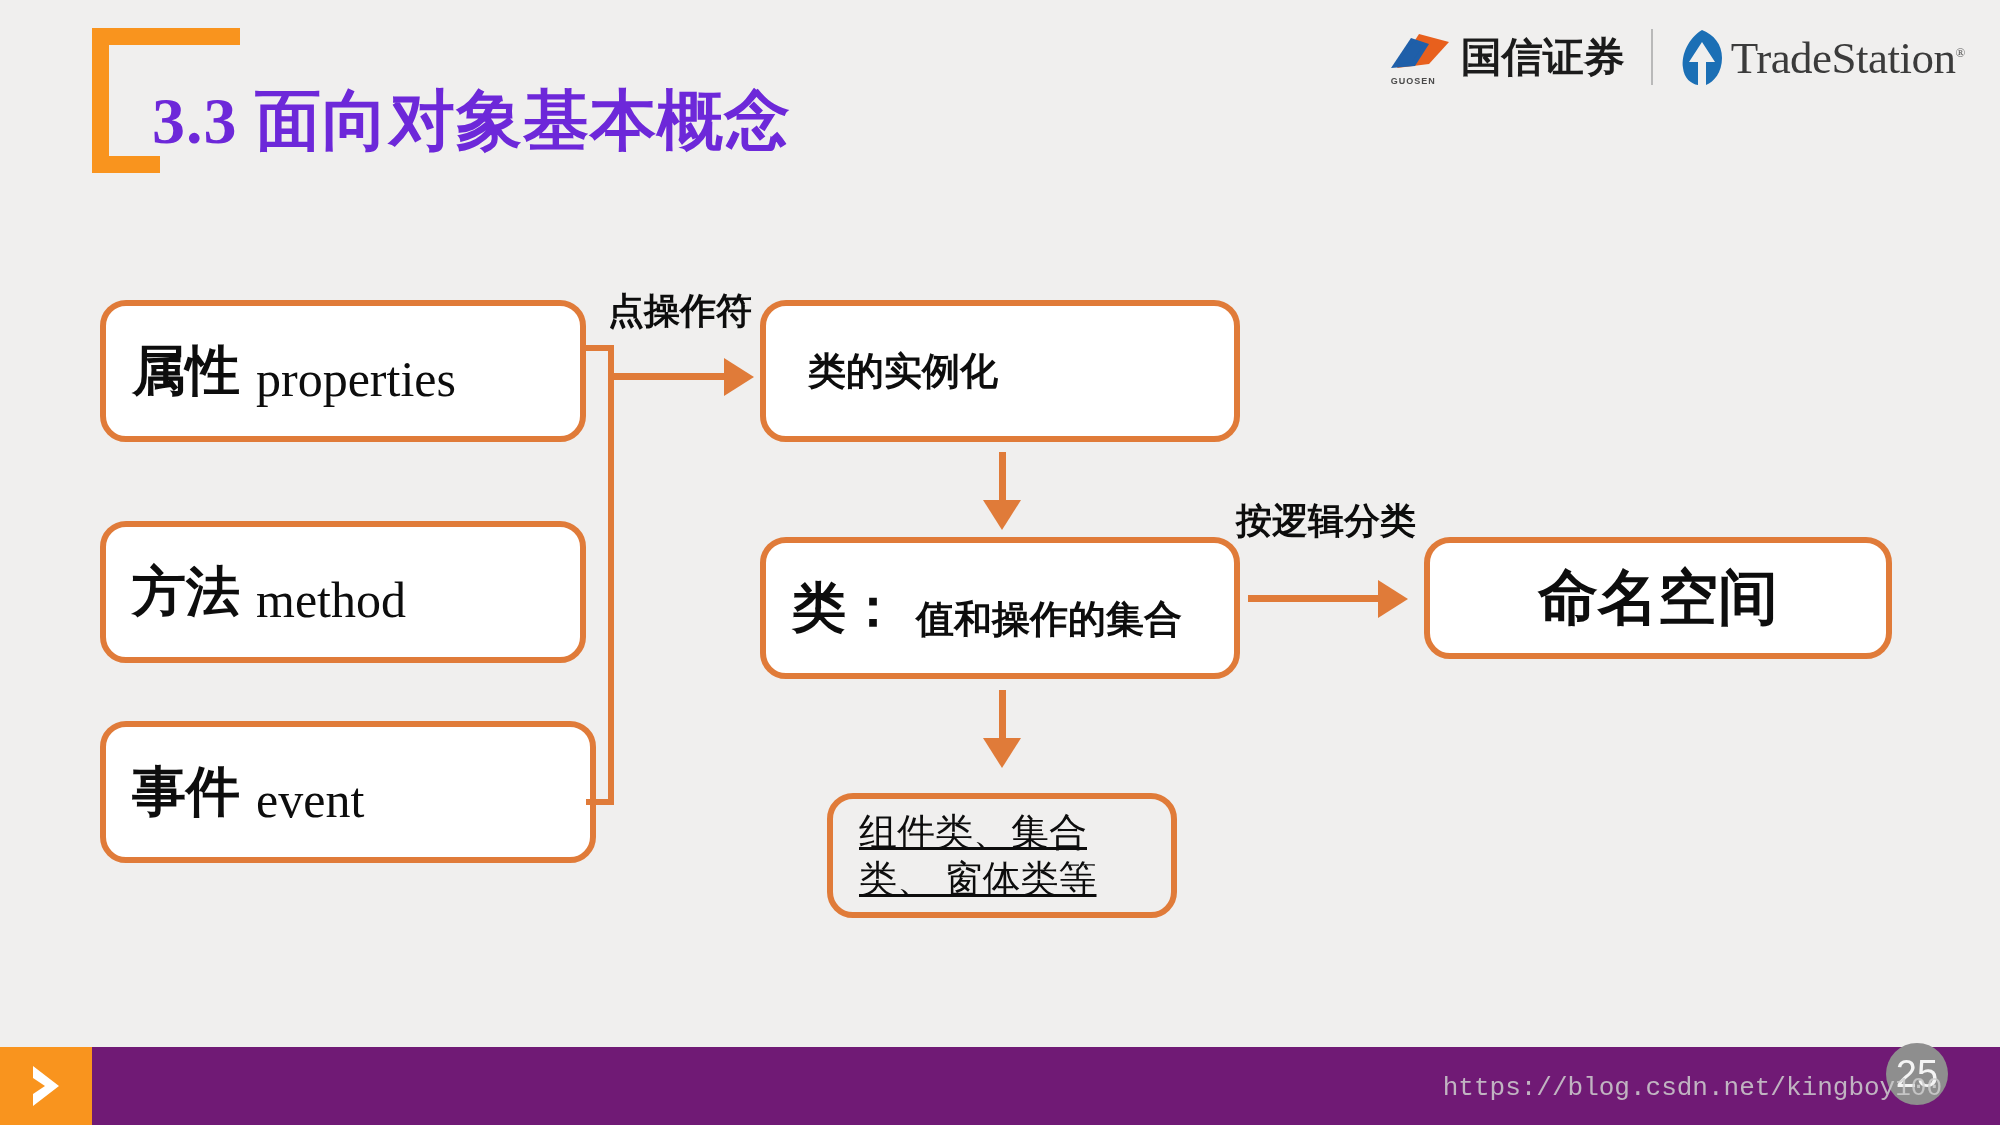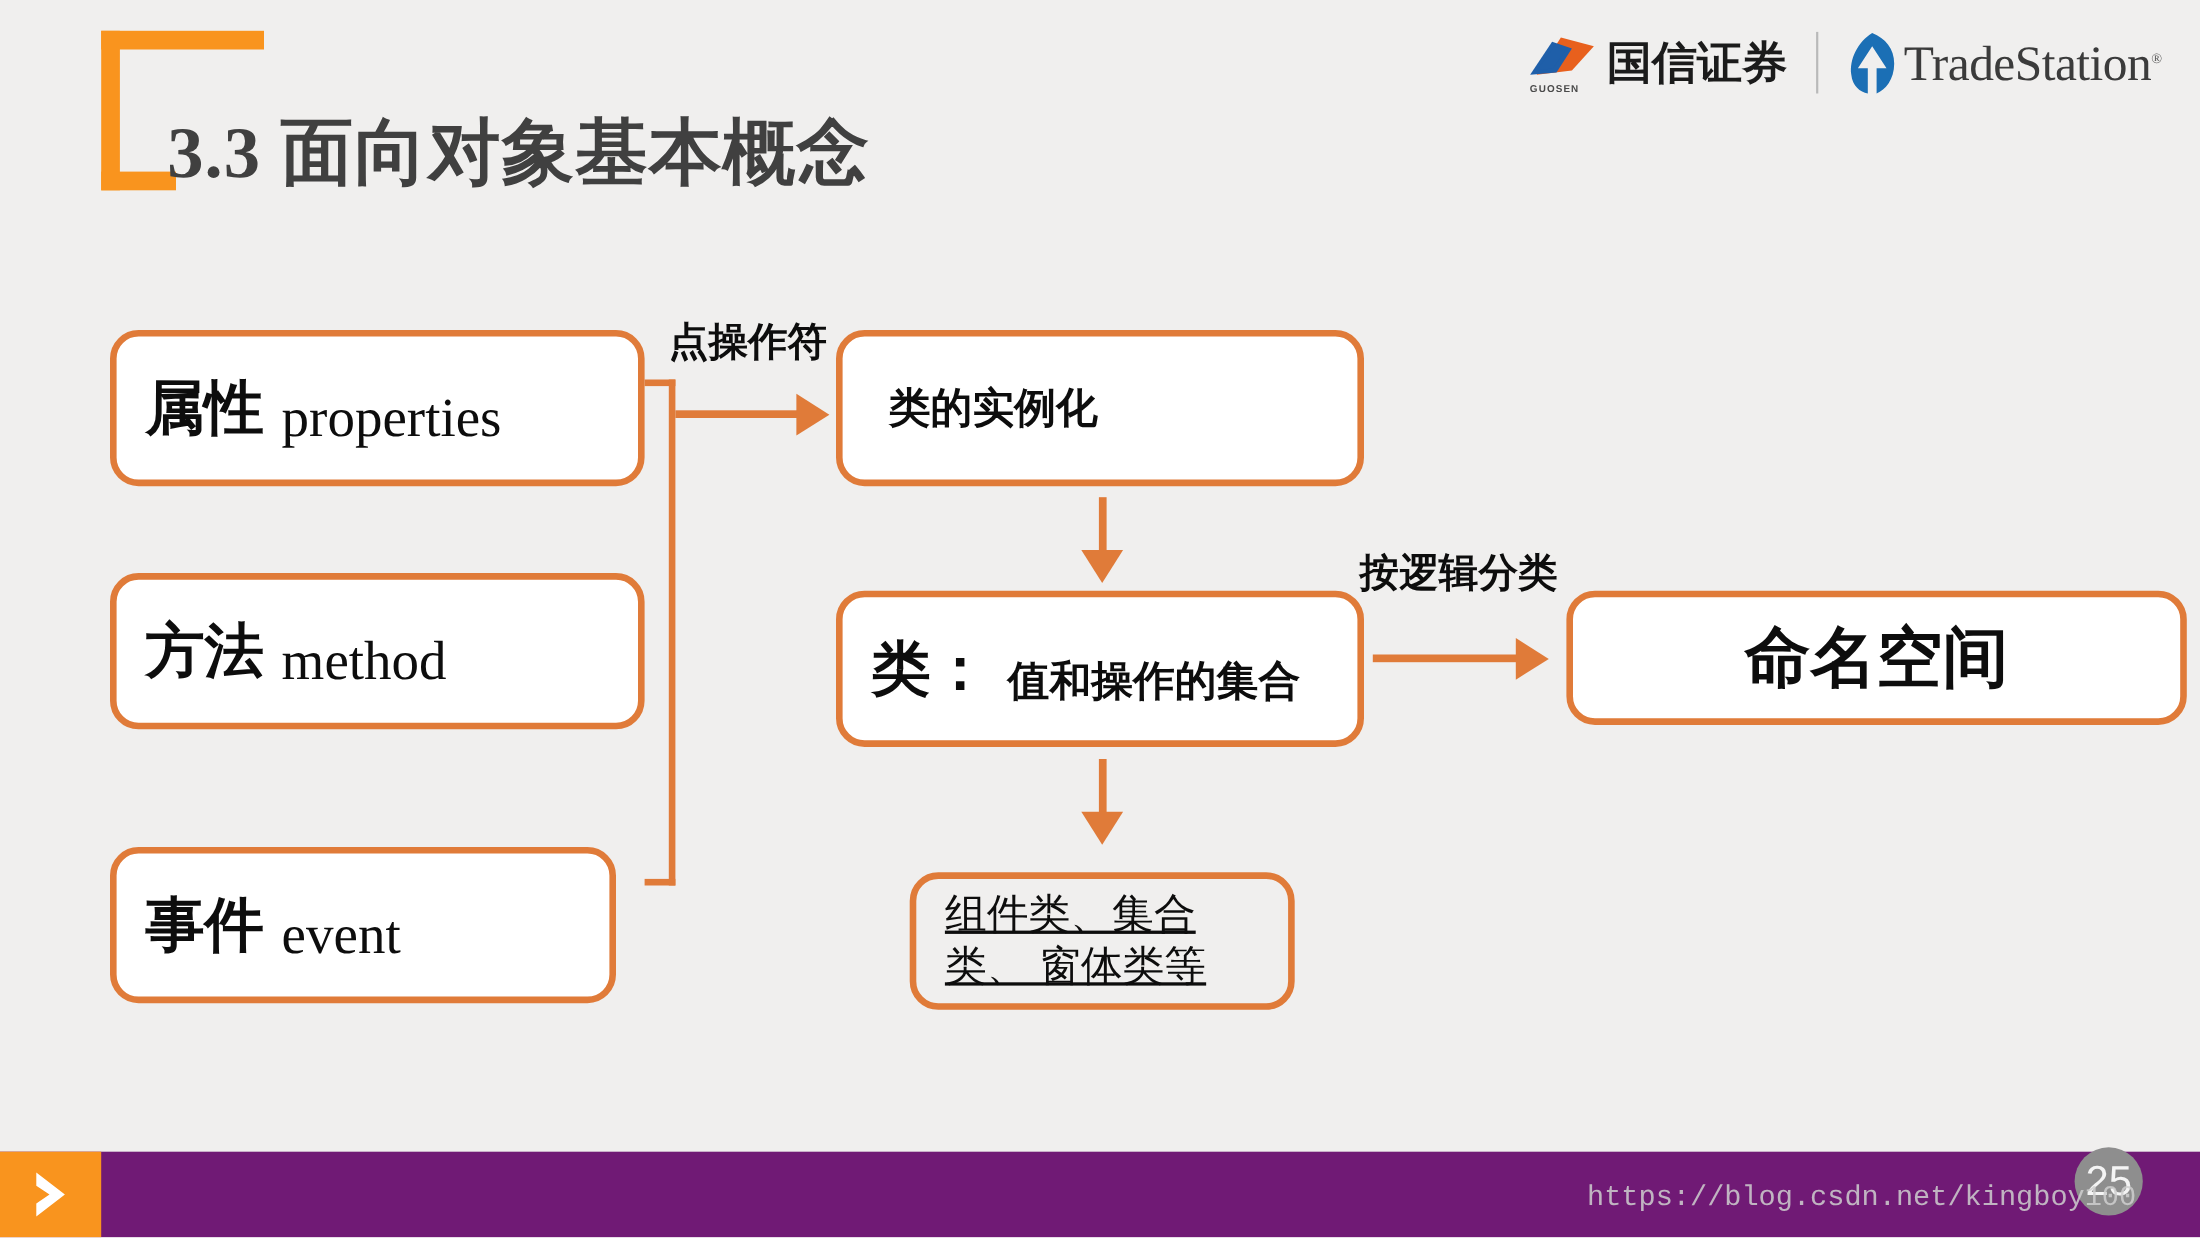--- a/index.html
+++ b/index.html
@@ -32,24 +32,24 @@
     background: #f0efee;
   }
   #bracket-mask-bot {
     position: absolute;
     left: 160px; top: 140px;
     width: 110px; height: 48px;
     background: #f0efee;
   }
   #page-title {
     position: absolute;
-    left: 152px; top: 94px;
+    left: 152px; top: 76px;
     font-size: 66px;
     font-weight: 700;
-    color: #404040;
+    color: #6d28d9;
     letter-spacing: 1px;
     white-space: nowrap;
   }
 
   
   #logo-bar {
     position: absolute;
     right: 35px; top: 26px;
     display: flex;
     align-items: center;
@@ -94,24 +94,24 @@
   .node.ghost  { background: transparent; text-decoration: underline; }
   .node .pad { padding-left: 26px; padding-right: 18px; align-items: flex-end; }
   .cn-big { font-size: 54px; font-weight: 700; }
   .en-big { font-size: 50px; font-weight: 400; }
   .cn-sub { font-size: 38px; font-weight: 700; }
   .cn-plain { font-size: 38px; font-weight: 400; line-height: 1.22; }
   .cn-hero { font-size: 60px; font-weight: 700; }
 
   #node-properties { left: 100px; top: 300px; width: 486px; height: 142px; }
   #node-method     { left: 100px; top: 521px; width: 486px; height: 142px; }
-  #node-event      { left: 100px; top: 770px; width: 460px; height: 142px; }
+  #node-event      { left: 100px; top: 721px; width: 496px; height: 142px; }
   #node-object     { left: 760px; top: 300px; width: 480px; height: 142px; }
   #node-class      { left: 760px; top: 537px; width: 480px; height: 142px; }
-  #node-namespace  { left: 1424px; top: 537px; width: 564px; height: 122px;
+  #node-namespace  { left: 1424px; top: 537px; width: 468px; height: 122px;
                      justify-content: center; }
   #node-subtypes   { left: 827px; top: 793px; width: 350px; height: 125px; }
 
   .node-label-row { display: flex; align-items: baseline; }
   .node-gap { display: inline-block; width: 16px; }
 
   
   .conn { position: absolute; background: #e07b39; }
 
   

